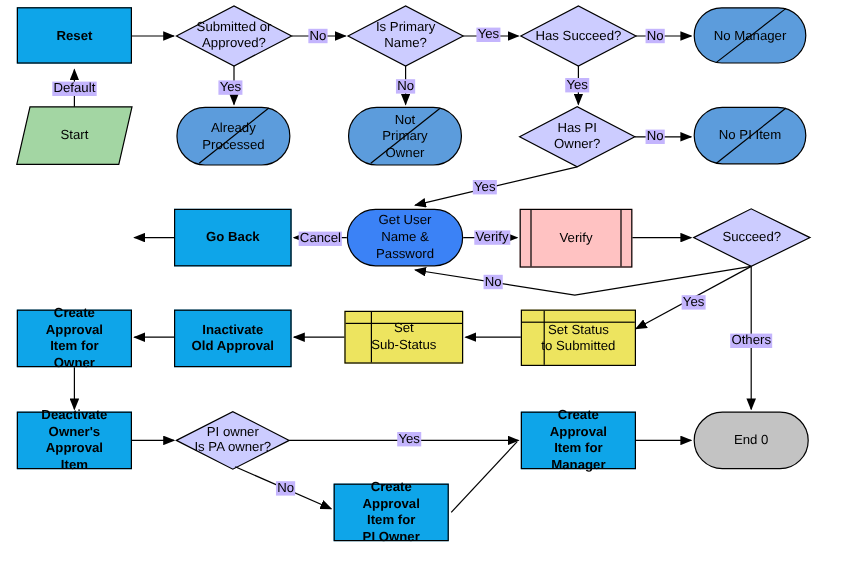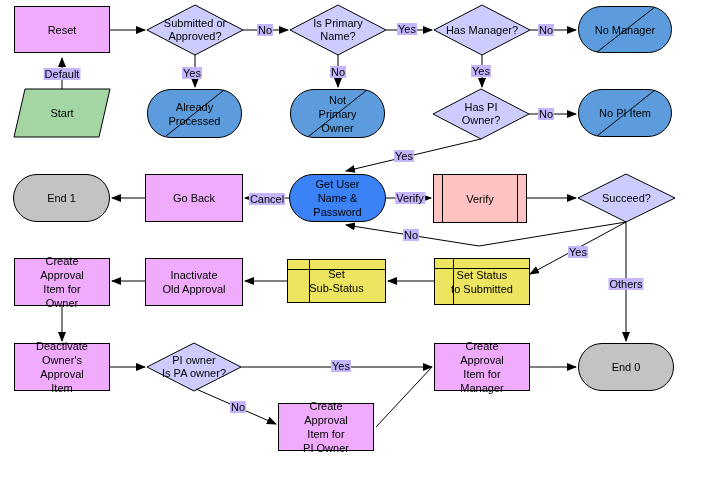--- a/index.html
+++ b/index.html
@@ -3,21 +3,21 @@
 <meta charset="utf-8">
 <style>
   html,body{margin:0;padding:0;background:#fff;}
   .canvas{position:relative;width:716px;height:478px;background:#fff;overflow:hidden;
           font-family:"Liberation Sans",sans-serif;color:#000;}
   .node{position:absolute;box-sizing:border-box;border:1px solid #000;z-index:1;
         font-size:11px;line-height:14px;text-align:center;}
   .node .lbl{position:absolute;left:-8px;right:-8px;top:50%;transform:translateY(-50%);
         white-space:pre-line;}
   .stadium{border-radius:24px;}
-  .pink{background:#f0abfc;}
+  .pink{background:#0ea5e9;font-weight:bold;}
   .salmon{background:#FFC2C2;}
   .blue{background:#5C9CDC;}
   .teal{background:#3b82f6;}
   .grayend{background:#C3C3C3;}
   .yellow{background:#EDE45F;}
   .vbar{position:absolute;top:0;bottom:0;width:1px;background:#000;}
   .hbar{position:absolute;left:0;right:0;height:1px;background:#000;}
   svg.wires{position:absolute;left:0;top:0;z-index:2;pointer-events:none;}
   .wires line,.wires path{stroke:#000;stroke-width:1;fill:none;}
   .wires polygon{stroke:#000;stroke-width:1;}
@@ -50,23 +50,20 @@
   <div class="node blue stadium" style="left:290px;top:89px;width:95px;height:49px">
     <span class="lbl">Not
 Primary
 Owner</span>
   </div>
 
   <div class="node blue stadium" style="left:578px;top:89px;width:94px;height:48px">
     <span class="lbl">No PI Item</span>
   </div>
 
-  <div class="node grayend stadium" style="left:13px;top:174px;width:97px;height:48px">
-    <span class="lbl">End 1</span>
-  </div>
 
   <div class="node pink" style="left:145px;top:174px;width:98px;height:48px">
     <span class="lbl">Go Back</span>
   </div>
 
   <div class="node teal stadium" style="left:289px;top:174px;width:97px;height:48px">
     <span class="lbl">Get User
 Name &amp;
 Password</span>
   </div>
@@ -181,21 +178,21 @@
 Approved?</span>
   </div>
   <div class="dlbl" style="left:14px;top:89px;width:96px;height:48px">
     <span>Start</span>
   </div>
   <div class="dlbl" style="left:290px;top:5px;width:96px;height:50px">
     <span>Is Primary
 Name?</span>
   </div>
   <div class="dlbl" style="left:434px;top:5px;width:96px;height:50px">
-    <span>Has Manager?</span>
+    <span>Has Succeed?</span>
   </div>
   <div class="dlbl" style="left:433px;top:89px;width:96px;height:50px">
     <span>Has PI
 Owner?</span>
   </div>
   <div class="dlbl" style="left:578px;top:174px;width:97px;height:48px">
     <span>Succeed?</span>
   </div>
   <div class="dlbl" style="left:147px;top:343px;width:94px;height:48px">
     <span>PI owner

